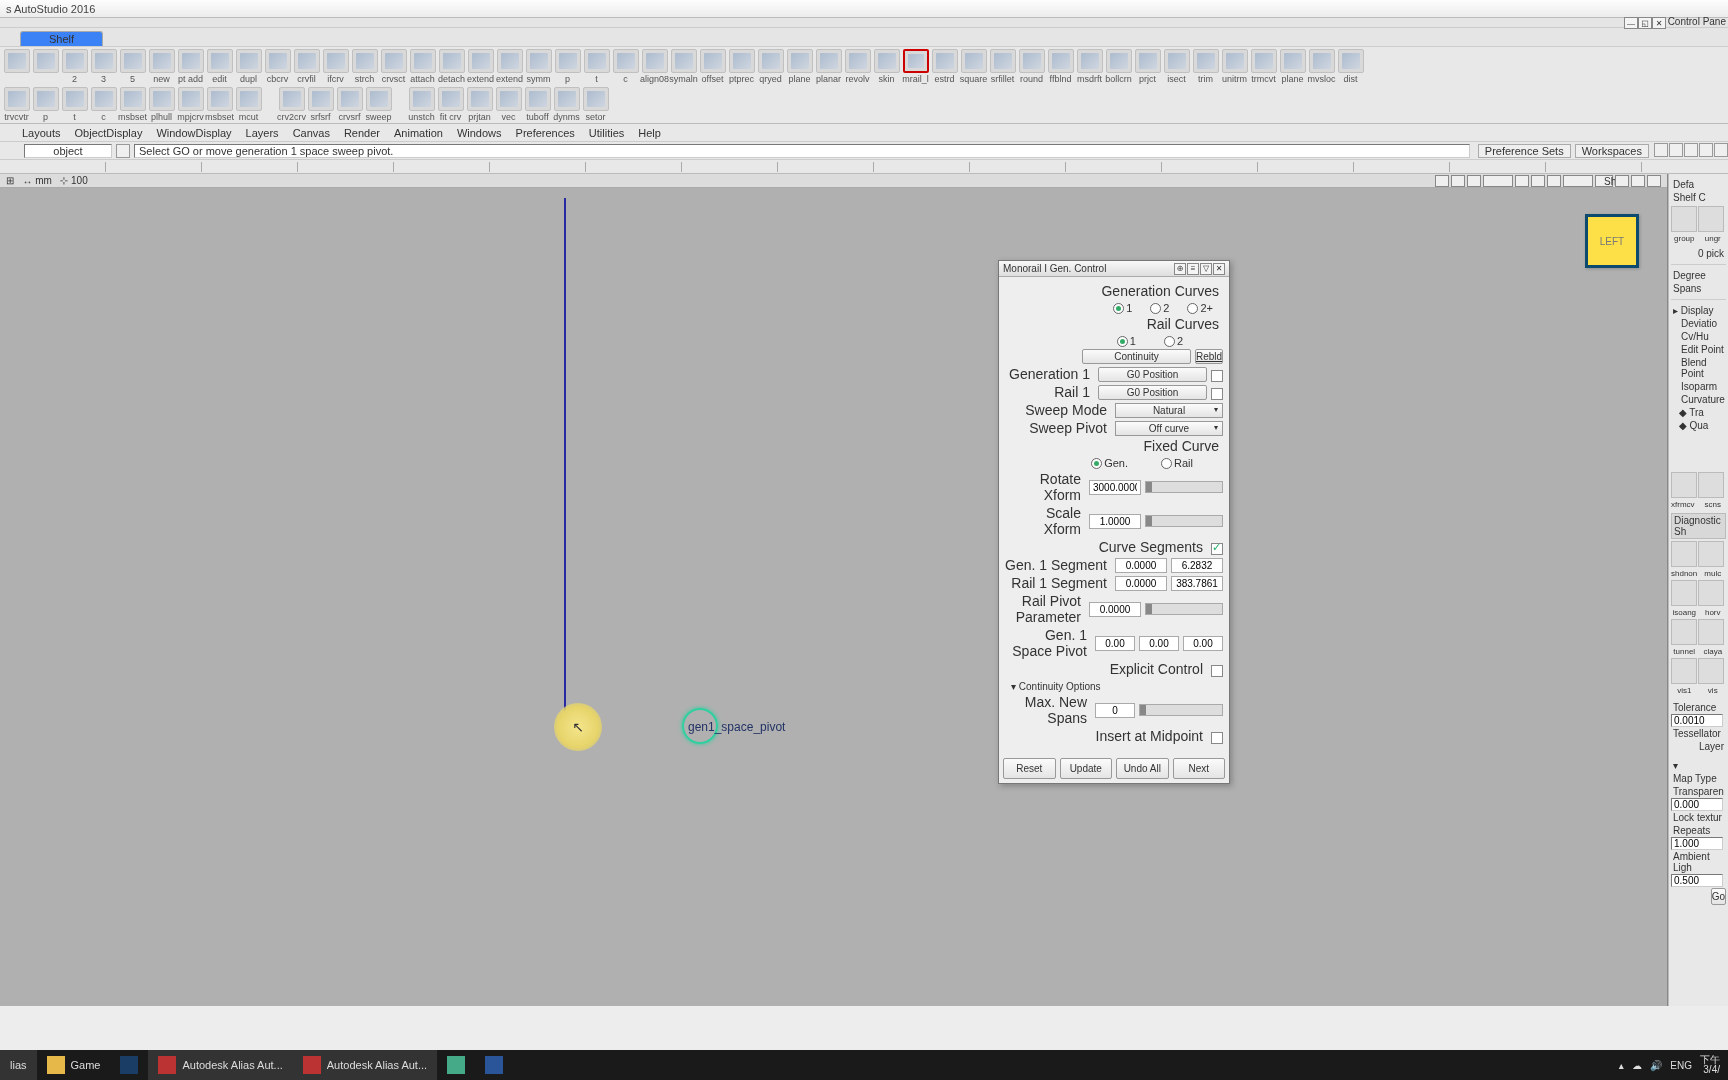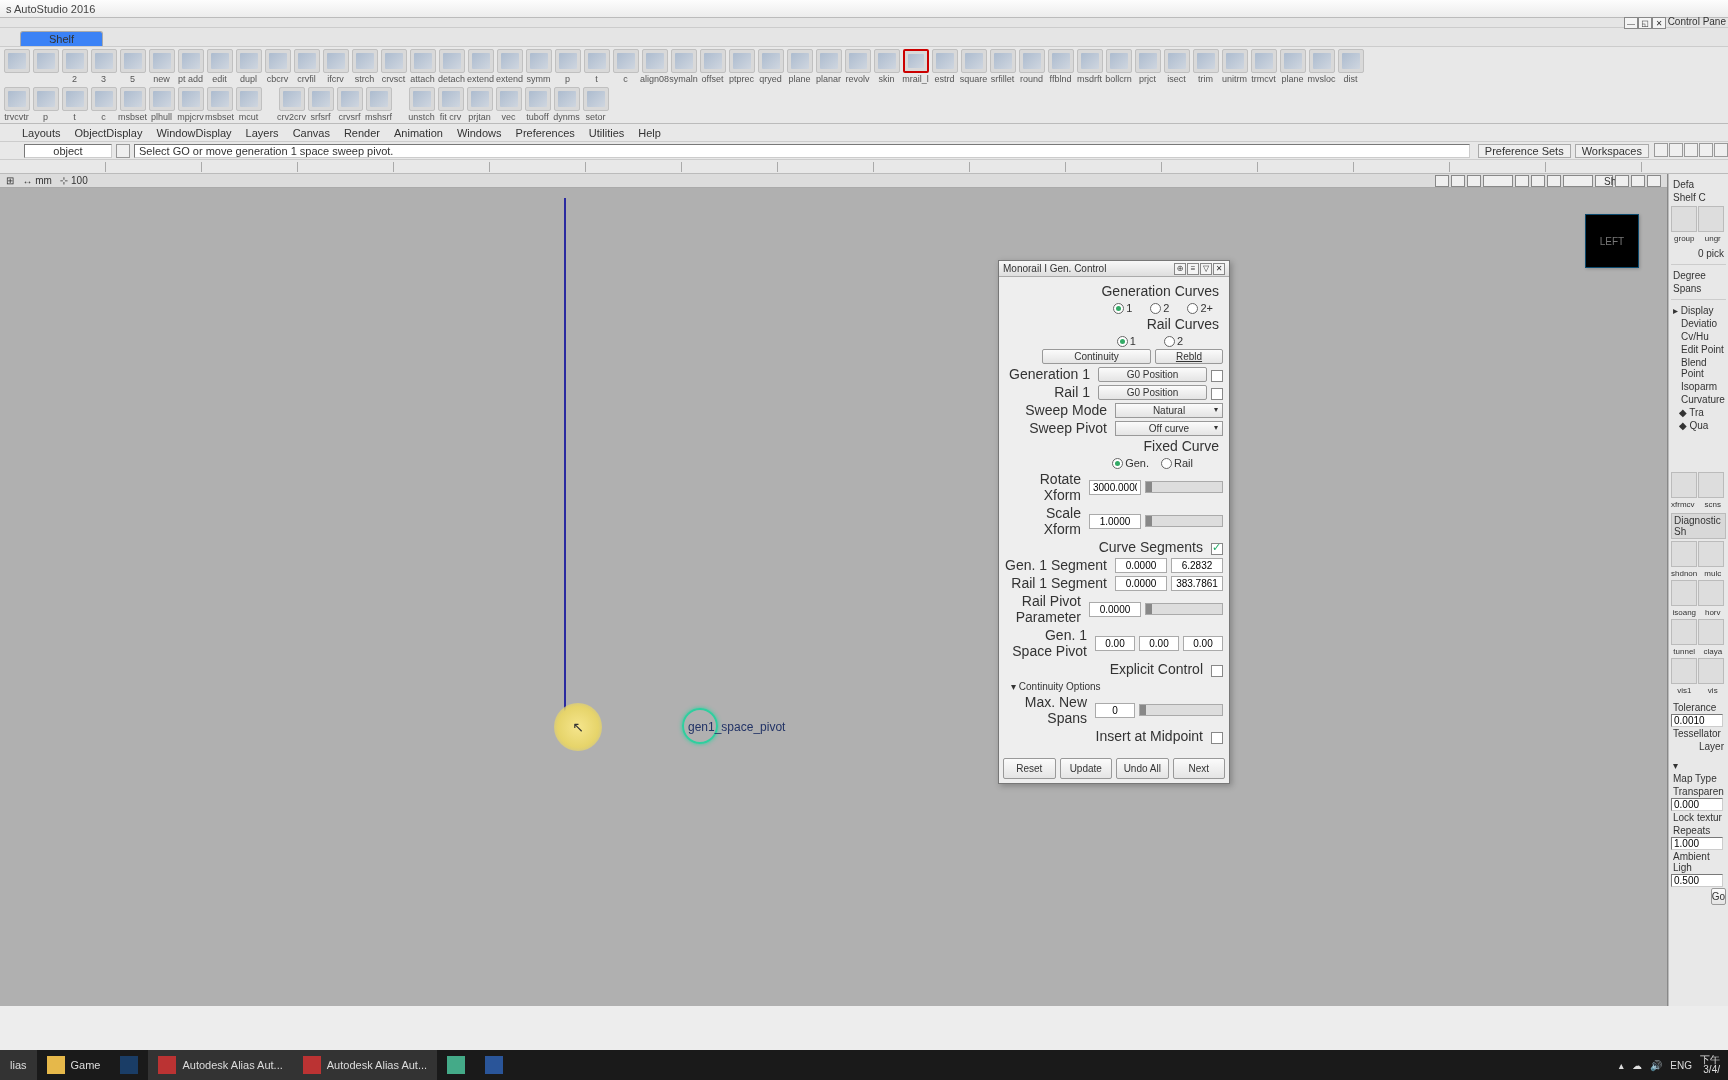--- a/index.html
+++ b/index.html
@@ -40,42 +40,42 @@
 .vp-top { height: 14px; background: #dcdcdc; border-bottom: 1px solid #aaa; display: flex; align-items: center; font-size: 10px; padding: 0 6px; gap: 8px; }
 .vp-top .rbox { margin-left: auto; display: flex; gap: 2px; }
 .vp-top .rbox span { width: 14px; height: 12px; border: 1px solid #888; display: inline-block; background: #efefef; }
 .vp-top .showbtn { border: 1px solid #888; padding: 0 8px; background: #efefef; font-size: 10px; }
 
 .canvas { position: absolute; top: 14px; left: 0; right: 0; bottom: 0; background: #b0b0b0; }
 .bluecurve { position: absolute; left: 564px; top: 10px; width: 2px; height: 530px; background: #2a2aa0; }
 .yellowspot { position: absolute; left: 558px; top: 695px; width: 48px; height: 48px; border-radius: 50%; background: radial-gradient(circle,#f5e58c 0%,#e6d46a 60%,rgba(230,212,106,0) 100%); transform: translate(-4px,-180px); display: flex; align-items: center; justify-content: center; font-size: 14px; }
 .greenring { position: absolute; left: 682px; top: 706px; width: 36px; height: 36px; border: 2px solid #2fcf9f; border-radius: 50%; transform: translate(0,-186px); box-shadow: 0 0 4px #2fcf9f; }
 .pivotlabel { position: absolute; left: 688px; top: 718px; transform: translate(0,-186px); font-size: 12px; color: #223366; }
-.viewcube { position: absolute; right: 28px; top: 26px; width: 54px; height: 54px; background: #000000; border: 1px solid #0c4a6e; display: flex; align-items: center; justify-content: center; font-size: 10px; color: #777; box-shadow: 1px 1px 3px rgba(0,0,0,.2); }
+.viewcube { position: absolute; right: 28px; top: 26px; width: 54px; height: 54px; background: #fde047; border: 3px solid #0c4a6e; display: flex; align-items: center; justify-content: center; font-size: 10px; color: #777; box-shadow: 1px 1px 3px rgba(0,0,0,.2); }
 
 .rightcol { width: 60px; background: #e8e8e8; border-left: 1px solid #bbb; padding: 4px 2px; font-size: 9px; }
 .rightcol .lbl { font-size: 10px; display: block; padding: 1px 2px; }
 .rightcol .inp { width: 52px; border: 1px inset #ccc; background: #fff; font-size: 10px; padding: 0 2px; }
 .rightcol .pair { display: flex; gap: 1px; margin: 2px 0; }
 .rightcol .pair .pico { width: 26px; height: 26px; border: 1px solid #bbb; background: #ddd; }
 .rightcol .diaghead { background: #d8d8d8; border: 1px solid #bbb; font-size: 10px; padding: 1px 2px; margin-top: 4px; }
 
 
 .dialog { position: absolute; left: 998px; top: 260px; width: 232px; background: #eeeeee; border: 1px solid #777; box-shadow: 2px 2px 6px rgba(0,0,0,.25); font-size: 11px; }
 .dialog .dtitle { height: 16px; background: linear-gradient(#f8f8f8,#dedede); border-bottom: 1px solid #aaa; display: flex; align-items: center; padding: 0 4px; font-size: 10px; }
 .dialog .dtitle .dicons { margin-left: auto; display: flex; gap: 1px; }
 .dialog .dtitle .dicons span { width: 12px; height: 12px; border: 1px solid #888; background: #f4f4f4; font-size: 8px; display: flex; align-items: center; justify-content: center; }
 .dialog .body { padding: 4px 6px 6px; }
 .drow { display: flex; align-items: center; margin: 2px 0; gap: 4px; }
 .drow .lab { flex: 1; text-align: right; font-size: 14px; color: #333; padding-right: 4px; }
 .drow input[type=text] { width: 52px; border: 1px solid #aaa; background: #fff; font-size: 10px; padding: 1px 3px; text-align: center; }
 .drow .wide { width: 96px; }
 .dbtn { border: 1px solid #999; background: linear-gradient(#fbfbfb,#e4e4e4); padding: 1px 0; font-size: 10px; text-align: center; cursor: pointer; border-radius: 2px; }
 .dbtn.w1 { width: 109px; }
-.dbtn.w2 { width: 68px; text-decoration: underline; }
+.dbtn.w2 { width: 28px; text-decoration: underline; }
 .dsel { border: 1px solid #999; background: linear-gradient(#fbfbfb,#e4e4e4); width: 108px; font-size: 10px; padding: 1px 4px; text-align: center; position: relative; }
 .dsel::after { content: "▾"; position: absolute; right: 4px; font-size: 8px; }
 .radio { width: 11px; height: 11px; border: 1px solid #666; border-radius: 50%; display: inline-block; margin-right: 2px; position: relative; top: 2px; background: #fff; }
 .radio.on::after { content: ""; position: absolute; inset: 2px; background: #3a6; border-radius: 50%; }
 .chk { width: 12px; height: 12px; border: 1px solid #888; display: inline-block; background: #fff; position: relative; top: 2px; }
 .chk.on::after { content: "✓"; position: absolute; left: 0; top: -3px; font-size: 11px; color: #2a6; }
 .slider { flex: 1; height: 12px; background: #ddd; border: 1px solid #aaa; position: relative; }
 .slider .thumb { position: absolute; width: 6px; height: 10px; background: #888; top: 0; }
 .footbtns { display: flex; gap: 4px; padding: 6px 4px 4px; justify-content: space-between; }
 .footbtns .dbtn { flex: 1; padding: 4px 0; }
@@ -345,21 +345,21 @@
       <div class="tool">
         <div class="ico"></div>
         <div>srfsrf</div>
       </div>
       <div class="tool">
         <div class="ico"></div>
         <div>crvsrf</div>
       </div>
       <div class="tool">
         <div class="ico"></div>
-        <div>mshsrf</div>
+        <div>sweep</div>
       </div>
       <div class="tool" style="width: 14px;"></div>
       <div class="tool">
         <div class="ico"></div>
         <div>unstch</div>
       </div>
       <div class="tool">
         <div class="ico"></div>
         <div>fit crv</div>
       </div>
@@ -577,21 +577,21 @@
         <span class="lab">Sweep Mode</span>
         <span class="dsel">Natural</span>
       </div>
     <div class="drow">
         <span class="lab">Sweep Pivot</span>
         <span class="dsel">Off curve</span>
       </div>
     <div class="drow">
         <span class="lab">Fixed Curve</span>
       </div>
-    <div class="drow" style="justify-content:flex-end;gap:12px;padding-right:30px">
+    <div class="drow" style="justify-content:flex-end;gap:33px;padding-right:30px">
       <span><span class="radio on"></span><span>Gen.</span></span>
       <span><span class="radio"></span><span>Rail</span></span>
     </div>
     <div class="drow">
         <span class="lab">Rotate Xform</span>
         <input type="text" class="wide" value="3000.0000" style="">
         <span class="slider">
           <span class="thumb" style="left:0"></span>
         </span>
       </div>

